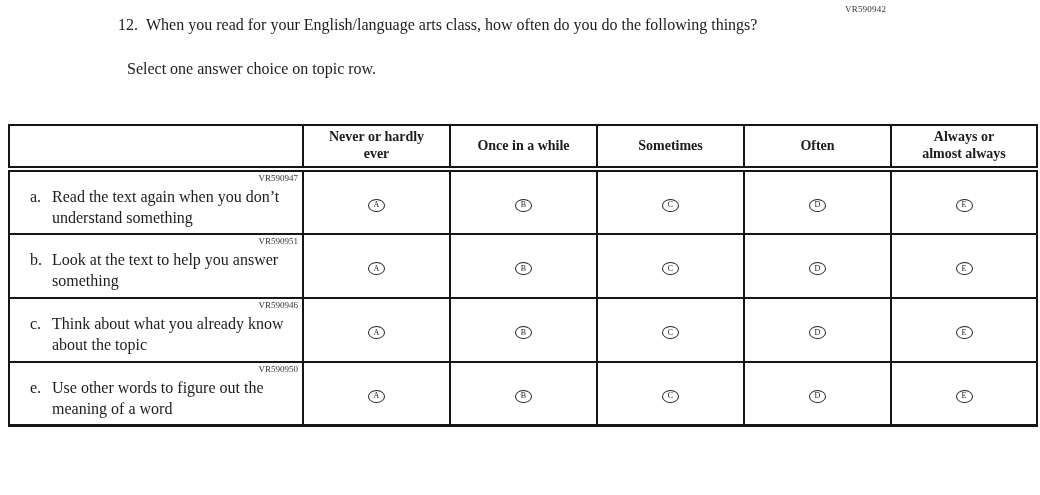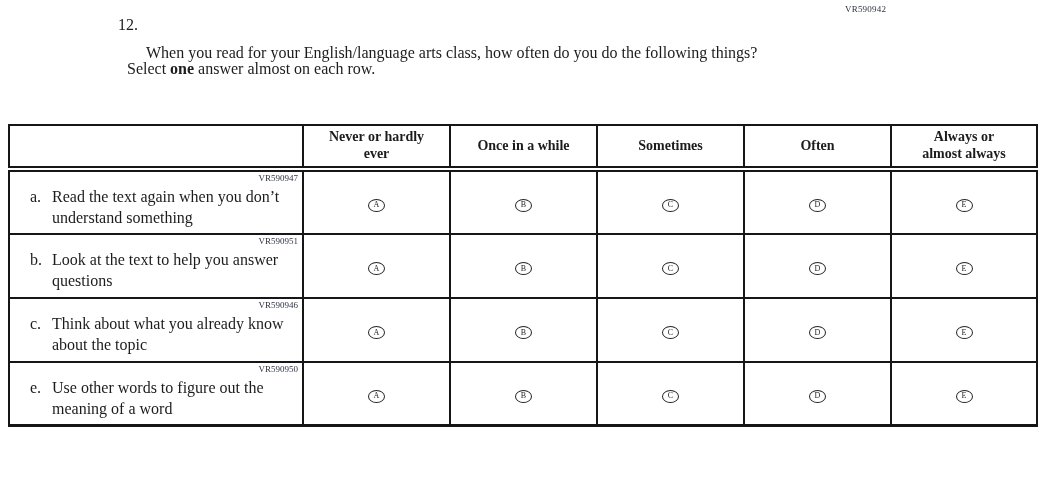--- a/index.html
+++ b/index.html
@@ -39,29 +39,28 @@
     font-weight: normal;
     font-size: 16px;
     width: 28px;
     flex: 0 0 28px;
     line-height: 1.45;
   }
   .qtext {
     font-size: 16px;
     line-height: 1.45;
     max-width: 672px;
-    margin-top: 28px;
   }
   .instruction {
     position: absolute;
     left: 127px;
     top: 60px;
     font-size: 16px;
   }
-  .instruction .bold { font-weight: bold; text-align: center; }
+  .instruction .bold { font-weight: normal; text-align: center; }
 
   
   table.matrix {
     position: absolute;
     left: 8px;
     top: 124px;
     width: 1028px;
     border-collapse: collapse;
     table-layout: fixed;
   }
@@ -133,21 +132,21 @@
 
 <div class="page">
 
   <div class="vr-top">VR590942</div>
 
   <div class="question">
     <span class="qnum">12.</span>
     <div class="qtext">When you read for your English/language arts class, how often do you do the following things?</div>
   </div>
 
-  <div class="instruction"><span>Select </span><span class="bold">one</span><span> answer almost on each row.</span></div>
+  <div class="instruction"><span>Select </span><span class="bold">one</span><span> answer choice on topic row.</span></div>
 
   <table class="matrix">
     <colgroup>
       <col style="width:294px">
       <col style="width:147px">
       <col style="width:147px">
       <col style="width:147px">
       <col style="width:147px">
       <col style="width:146px">
     </colgroup>
@@ -176,21 +175,21 @@
         <td class="opt"><span class="bubble">B</span></td>
         <td class="opt"><span class="bubble">C</span></td>
         <td class="opt"><span class="bubble">D</span></td>
         <td class="opt"><span class="bubble">E</span></td>
       </tr>
       <tr>
         <td class="label-cell">
           <div class="vr-code">VR590951</div>
           <div class="item">
             <span class="letter">b.</span>
-            <span class="itext">Look at the text to help you answer questions</span>
+            <span class="itext">Look at the text to help you answer something</span>
           </div>
         </td>
         <td class="opt"><span class="bubble">A</span></td>
         <td class="opt"><span class="bubble">B</span></td>
         <td class="opt"><span class="bubble">C</span></td>
         <td class="opt"><span class="bubble">D</span></td>
         <td class="opt"><span class="bubble">E</span></td>
       </tr>
       <tr>
         <td class="label-cell">

